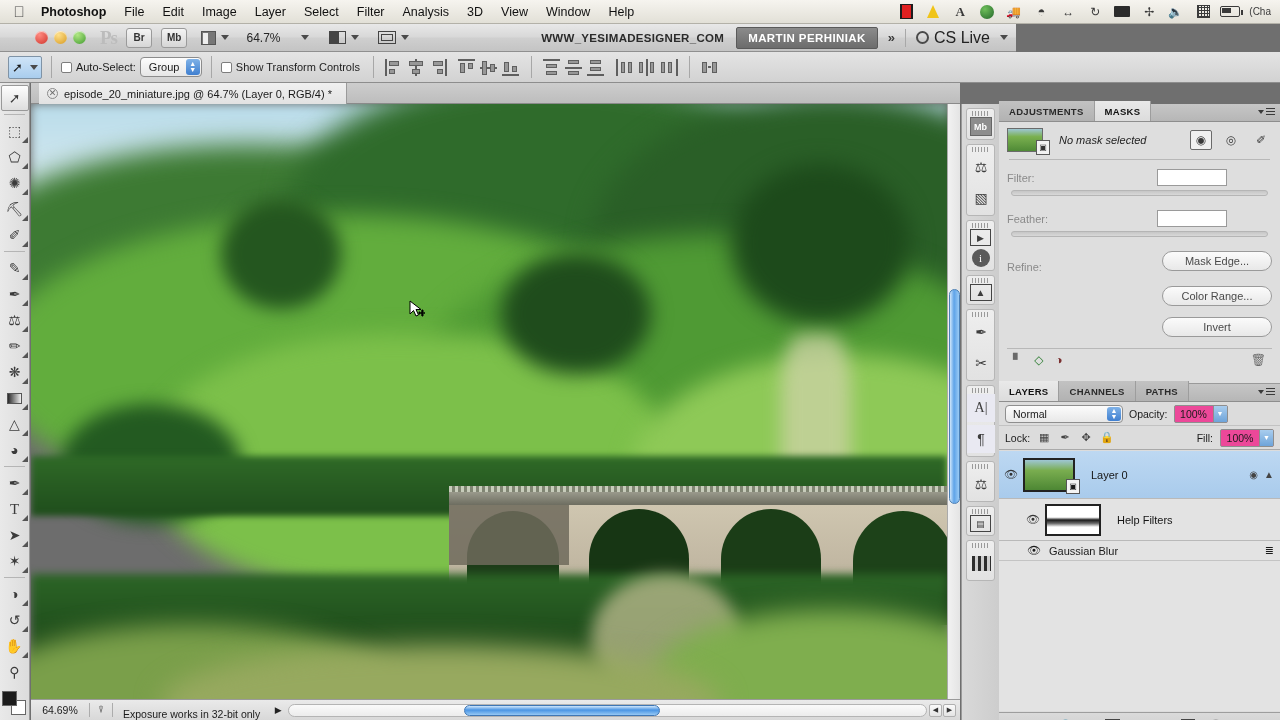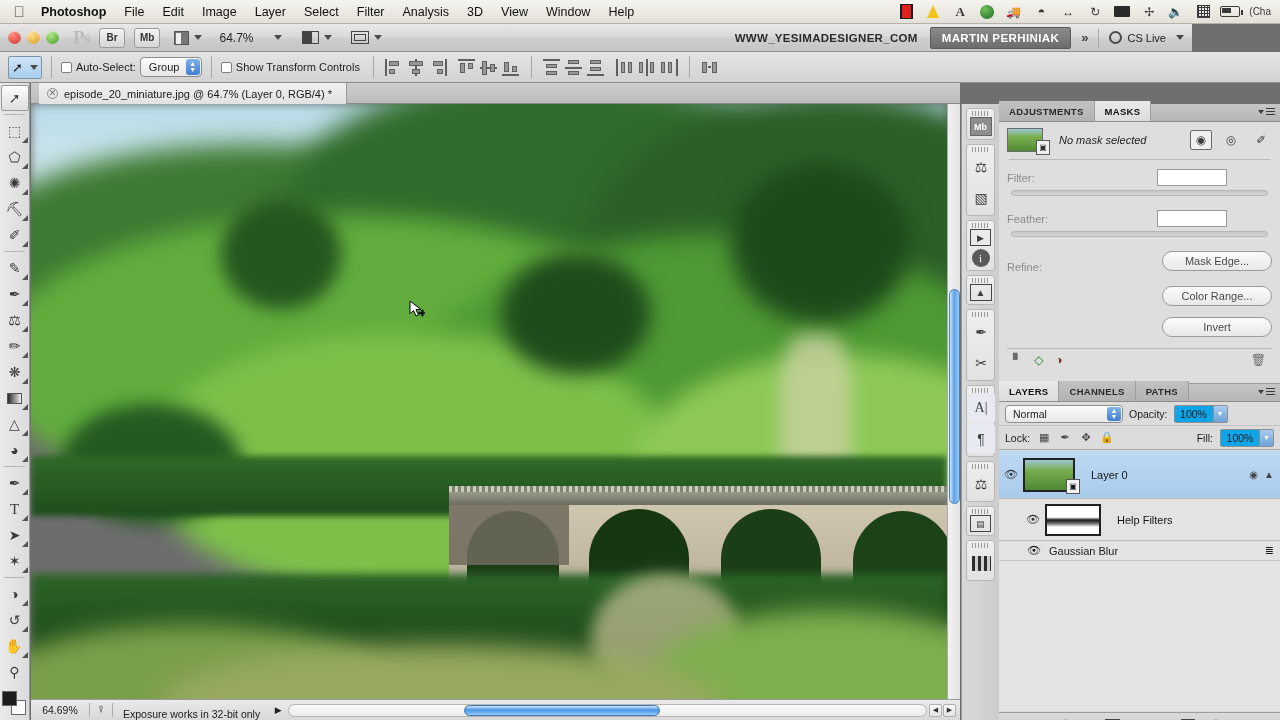--- a/index.html
+++ b/index.html
@@ -38,24 +38,24 @@
   .batt-ic{width:20px;height:11px;border:1.5px solid #3a3a3a;border-radius:2px;position:relative;}
   .batt-ic::after{content:'';position:absolute;right:-4px;top:3px;width:2px;height:5px;background:#3a3a3a;}
   .batt-ic::before{content:'';position:absolute;left:1px;top:1px;width:9px;height:5px;background:#3a3a3a;}
   .screen-ic{width:16px;height:11px;background:#2b2b2b;border-radius:1px;}
   .grid-ic{width:13px;height:13px;border:1.5px solid #3a3a3a;background:
      repeating-linear-gradient(0deg,#3a3a3a 0 1px,transparent 1px 3px),
      repeating-linear-gradient(90deg,#3a3a3a 0 1px,transparent 1px 3px);}
 
   
   .appbar {
-    position:absolute; left:0; top:24px; width:1192px; height:28px;
+    position:absolute; left:0; top:24px; width:1016px; height:28px;
     background:linear-gradient(to bottom,#e8e8e8 0%,#d8d8d8 48%,#cfcfcf 52%,#c4c4c4 100%);
     border-bottom:1px solid #8f8f8f;
-    display:flex; align-items:center;
+    display:flex; align-items:center;padding-left:27px;
   }
   .traffic { display:flex; gap:6px; padding-left:8px; }
   .tl { width:13px; height:13px; border-radius:50%; box-shadow:inset 0 1px 1px rgba(255,255,255,.7); }
   .tl.r{background:radial-gradient(circle at 35% 30%,#ff8a80,#d0342b);}
   .tl.y{background:radial-gradient(circle at 35% 30%,#ffe08a,#d79a20);}
   .tl.g{background:radial-gradient(circle at 35% 30%,#b2e884,#3f9a2e);}
   .ps-wm { margin-left:14px; font-size:19px; font-weight:bold; color:#bcbcbc; font-family:"Liberation Serif",serif; letter-spacing:-1px; }
   .abtn {
     height:20px; min-width:26px; padding:0 5px; margin-left:9px;
     background:linear-gradient(to bottom,#f4f4f4,#d6d6d6);
@@ -76,21 +76,21 @@
   .appbar-right{ margin-left:auto; display:flex; align-items:center; height:28px; }
   .wmtext{ font-size:11.5px; font-weight:bold; letter-spacing:.3px; color:#2b2b2b; padding:0 12px; }
   .namebadge{
     background:linear-gradient(to bottom,#8b8b8b,#6c6c6c);
     color:#fff; font-weight:bold; font-size:11.5px; letter-spacing:.4px;
     padding:4px 11px; border:1px solid #5a5a5a; border-radius:2px;
   }
   .chev{ padding:0 10px; font-size:13px; color:#3a3a3a; font-weight:bold; }
   .cslive{ display:flex; align-items:center; gap:5px; padding:0 8px 0 10px; border-left:1px solid #a8a8a8; height:18px; }
   .cs-ring{ width:13px;height:13px;border-radius:50%;border:2.5px solid #4a4a4a; }
-  .cs-txt{ font-size:11px; color:#222; }
+  .cs-txt{ font-size:16px; color:#222; }
 
   
   .optbar {
     position:absolute; left:0; top:52px; width:1280px; height:31px;
     background:linear-gradient(to bottom,#e4e4e4,#d2d2d2);
     border-bottom:1px solid #8d8d8d;
     display:flex; align-items:center; padding-left:8px; gap:0;
   }
   .tool-chip{
     display:flex;align-items:center;gap:2px;height:23px;padding:0 3px;
@@ -228,21 +228,21 @@
   .mfoot{ border-top:1px solid #b8b8b8;height:22px;display:flex;align-items:center;gap:12px;padding:0 6px;margin-top:2px; }
   .mfic{ font-size:12px;color:#6a6a6a; }
 
   .layers{ background:#dcdcdc;height:336px;position:relative; }
   .lrow1{ height:24px;display:flex;align-items:center;padding:0 6px;gap:6px;border-bottom:1px solid #c2c2c2; }
   .blend{ width:118px;height:18px;background:linear-gradient(to bottom,#fcfcfc,#e8e8e8);border:1px solid #8e8e8e;border-radius:4px;
     display:flex;align-items:center;padding:0 18px 0 7px;font-size:10.5px;position:relative; }
   .blend .stepper{ position:absolute;right:1px;top:1px;bottom:1px;width:14px;border-radius:3px;
     background:linear-gradient(to bottom,#7fb2e8,#3f7fd0);display:flex;flex-direction:column;align-items:center;justify-content:center;color:#fff;font-size:7px;line-height:6px; }
   .lbl2{ font-size:10.5px;color:#1b1b1b; }
-  .numfield{ display:flex;align-items:center;height:18px;border:1px solid #8e8e8e;background:#0ea5e9;border-radius:2px; }
+  .numfield{ display:flex;align-items:center;height:18px;border:1px solid #8e8e8e;background:#ec4899;border-radius:2px; }
   .numfield span{ width:38px;text-align:center;font-size:10.5px; }
   .numfield .dd{ width:14px;height:16px;background:linear-gradient(to bottom,#a9cdee,#6ea4da);display:flex;align-items:center;justify-content:center;font-size:7px;color:#fff;border-left:1px solid #8e8e8e; }
   .lrow2{ height:24px;display:flex;align-items:center;padding:0 6px;gap:7px;border-bottom:1px solid #a9a9a9; }
   .lockic{ width:14px;height:14px;display:flex;align-items:center;justify-content:center;font-size:11px;color:#444; }
   .layerlist{ position:absolute;top:49px;left:0;right:0;bottom:27px;background:#e3e3e3;overflow:hidden; }
   .lr{ display:flex;align-items:center;height:48px;border-bottom:1px solid #b9b9b9;background:#e3e3e3; }
   .lr.sel{ background:linear-gradient(to bottom,#bdd8f2,#a9cbec); }
   .eye{ width:24px;text-align:center;font-size:11px;color:#333; }
   .lthumb{ width:52px;height:34px;border:2px solid #222;background:linear-gradient(to bottom,#9ec6d4 0%,#79ad4f 35%,#4d8734 100%);position:relative; }
   .lthumb .lk{ position:absolute;right:-7px;bottom:-4px;width:14px;height:15px;background:#f4f4f4;border:1px solid #555;font-size:8px;text-align:center;line-height:13px; }

